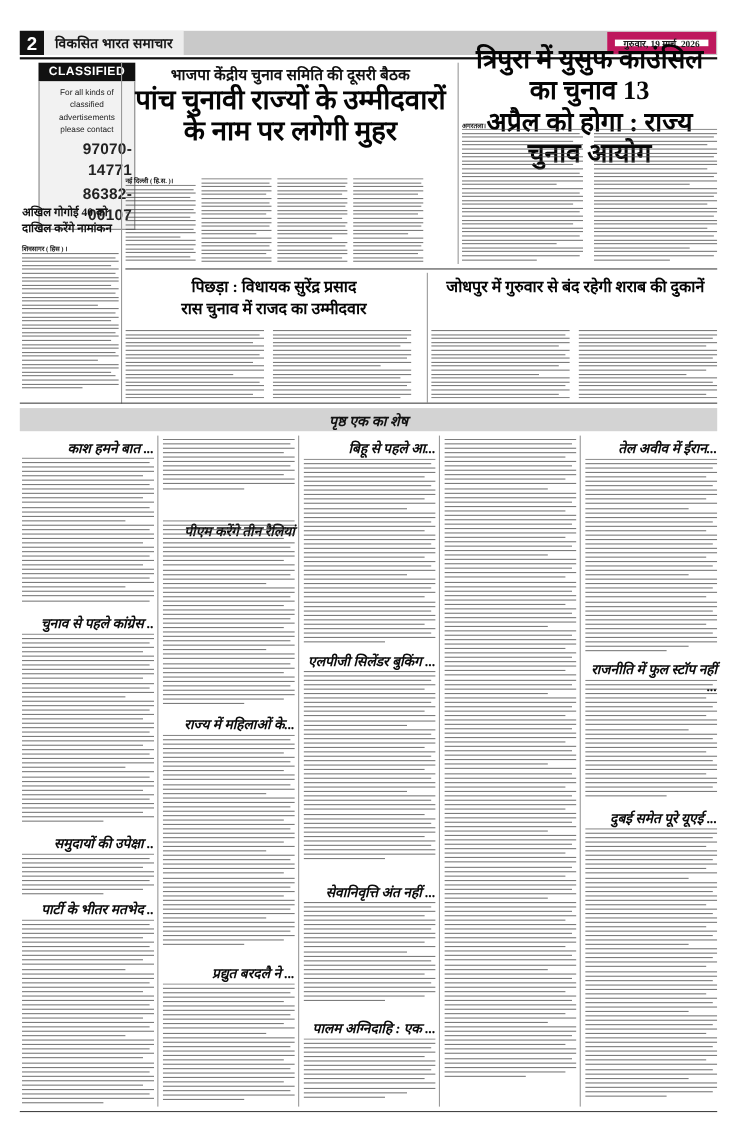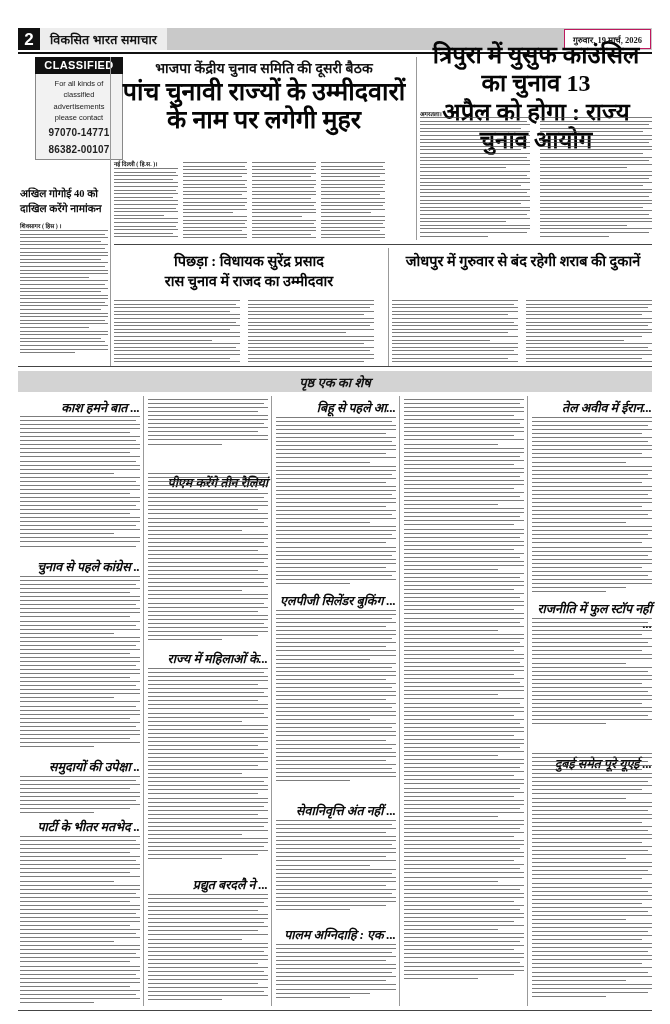--- a/index.html
+++ b/index.html
@@ -35,21 +35,21 @@
     background:#ededed;
     padding:0 10px;
     display:flex;align-items:center;
     font-size:12.5px;font-weight:bold;
     letter-spacing:.2px;
     color:#141414;
   }
   .masthead-spacer{flex:1;}
   .date-box{
     background:#fff;
-    border:1px solid #be185d;
+    border:7px solid #be185d;
     padding:0 8px;
     display:flex;align-items:center;
     font-size:8.5px;font-weight:bold;color:#1a1a1a;
     margin:1px 1px 1px 0;
   }
   .rule-thick{
     position:absolute;left:18px;width:634px;background:#111;
   }
 
   
@@ -70,22 +70,22 @@
   .classified-body{
     border:1px solid #888;border-top:none;
     background:#f2f2f2;
     text-align:center;
     font-family:"Liberation Sans", sans-serif;
     font-size:7.5px;line-height:1.5;
     padding:4px 2px 3px;
     color:#222;
   }
   .classified-phone{
-    font-weight:bold;font-size:10px;line-height:1.35;
-    padding-top:3px;letter-spacing:.2px;
+    font-weight:bold;font-size:14px;line-height:1.35;
+    padding-top:3px;letter-spacing:.2px;text-align:right;
   }
 
   
   .side-head{
     position:absolute;left:20px;top:186px;width:88px;
     font-size:10.5px;font-weight:bold;line-height:1.45;
     color:#111;
   }
 
   
@@ -1139,21 +1139,21 @@
       <i class="s2"></i>
       <i class="s1"></i>
       <i class="s1"></i>
       <i class="s3"></i>
       <i class="s1"></i>
       <i class="s1"></i>
     <i class="s2"></i>
       <i class="s1"></i>
       <i class="s4"></i>
   </div>
-  <div class="subhead" style="left:532px;top:735px;width:120px;margin-top:20px;">दुबई समेत पूरे यूएई ...</div>
+  <div class="subhead" style="left:532px;top:735px;width:120px;">दुबई समेत पूरे यूएई ...</div>
   <div class="tx" style="left:532px;top:753px;width:120px;height:250px;">
     <i class="s1"></i>
       <i class="s1"></i>
       <i class="s2"></i>
       <i class="s1"></i>
       <i class="s3"></i>
       <i class="s1"></i>
       <i class="s1"></i>
       <i class="s2"></i>
     <i class="s1"></i>

